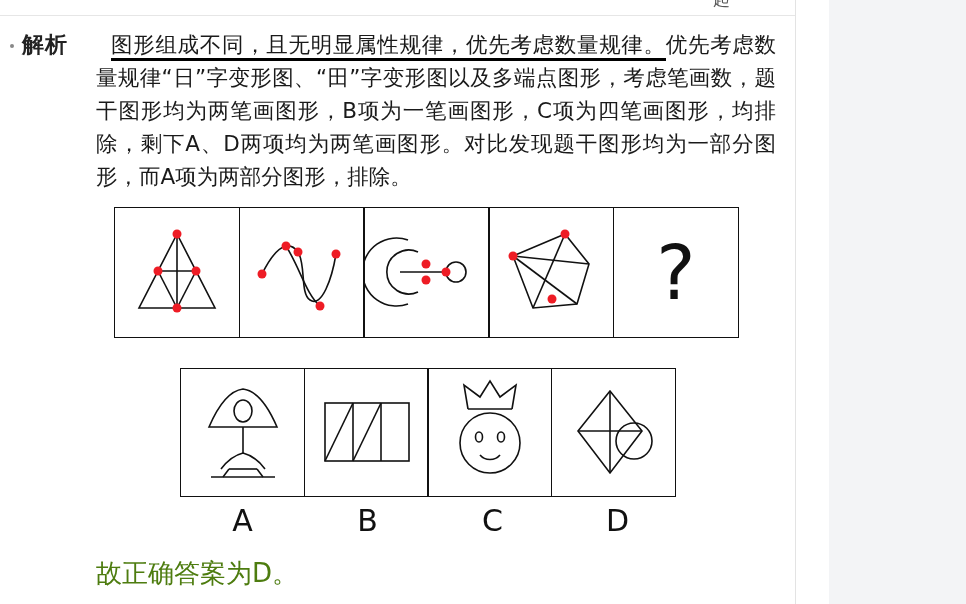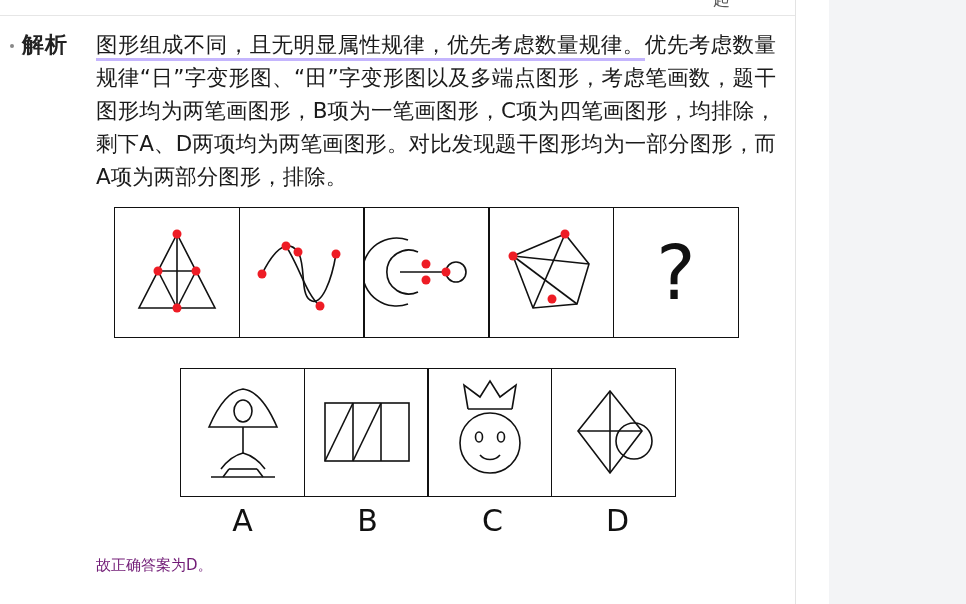--- a/index.html
+++ b/index.html
@@ -87,22 +87,23 @@
     left: 96px;
     top: 28px;
     width: 680px;
     font-size: 21.5px;
     line-height: 33px;
     color: #1a1a1a;
     font-family: "DejaVu Sans", sans-serif;
     text-align: justify;
   }
   .analysis-text .hl {
-    border-bottom: 3px solid #c4b5fd;
+    border-bottom: 3px solid #000000;
     padding-bottom: 1px;
+    margin-left: 15px;
   }
   
   .row-top {
     position: absolute;
     left: 114px;
     top: 207px;
     width: 631px;
     height: 131px;
     display: flex;
   }
@@ -156,22 +157,22 @@
     justify-content: center;
     font-size: 74px;
     color: #111;
     font-family: "DejaVu Sans", sans-serif;
     line-height: 1;
   }
   .conclusion {
     position: absolute;
     left: 96px;
     top: 556px;
-    font-size: 15px;
-    color: #701a75;
+    font-size: 26px;
+    color: #4d7c0f;
     font-family: "DejaVu Sans", sans-serif;
   }
   svg { display: block; }
 </style>
 </head>
 <body>
 
 <div class="page">
 
   <div class="content">

